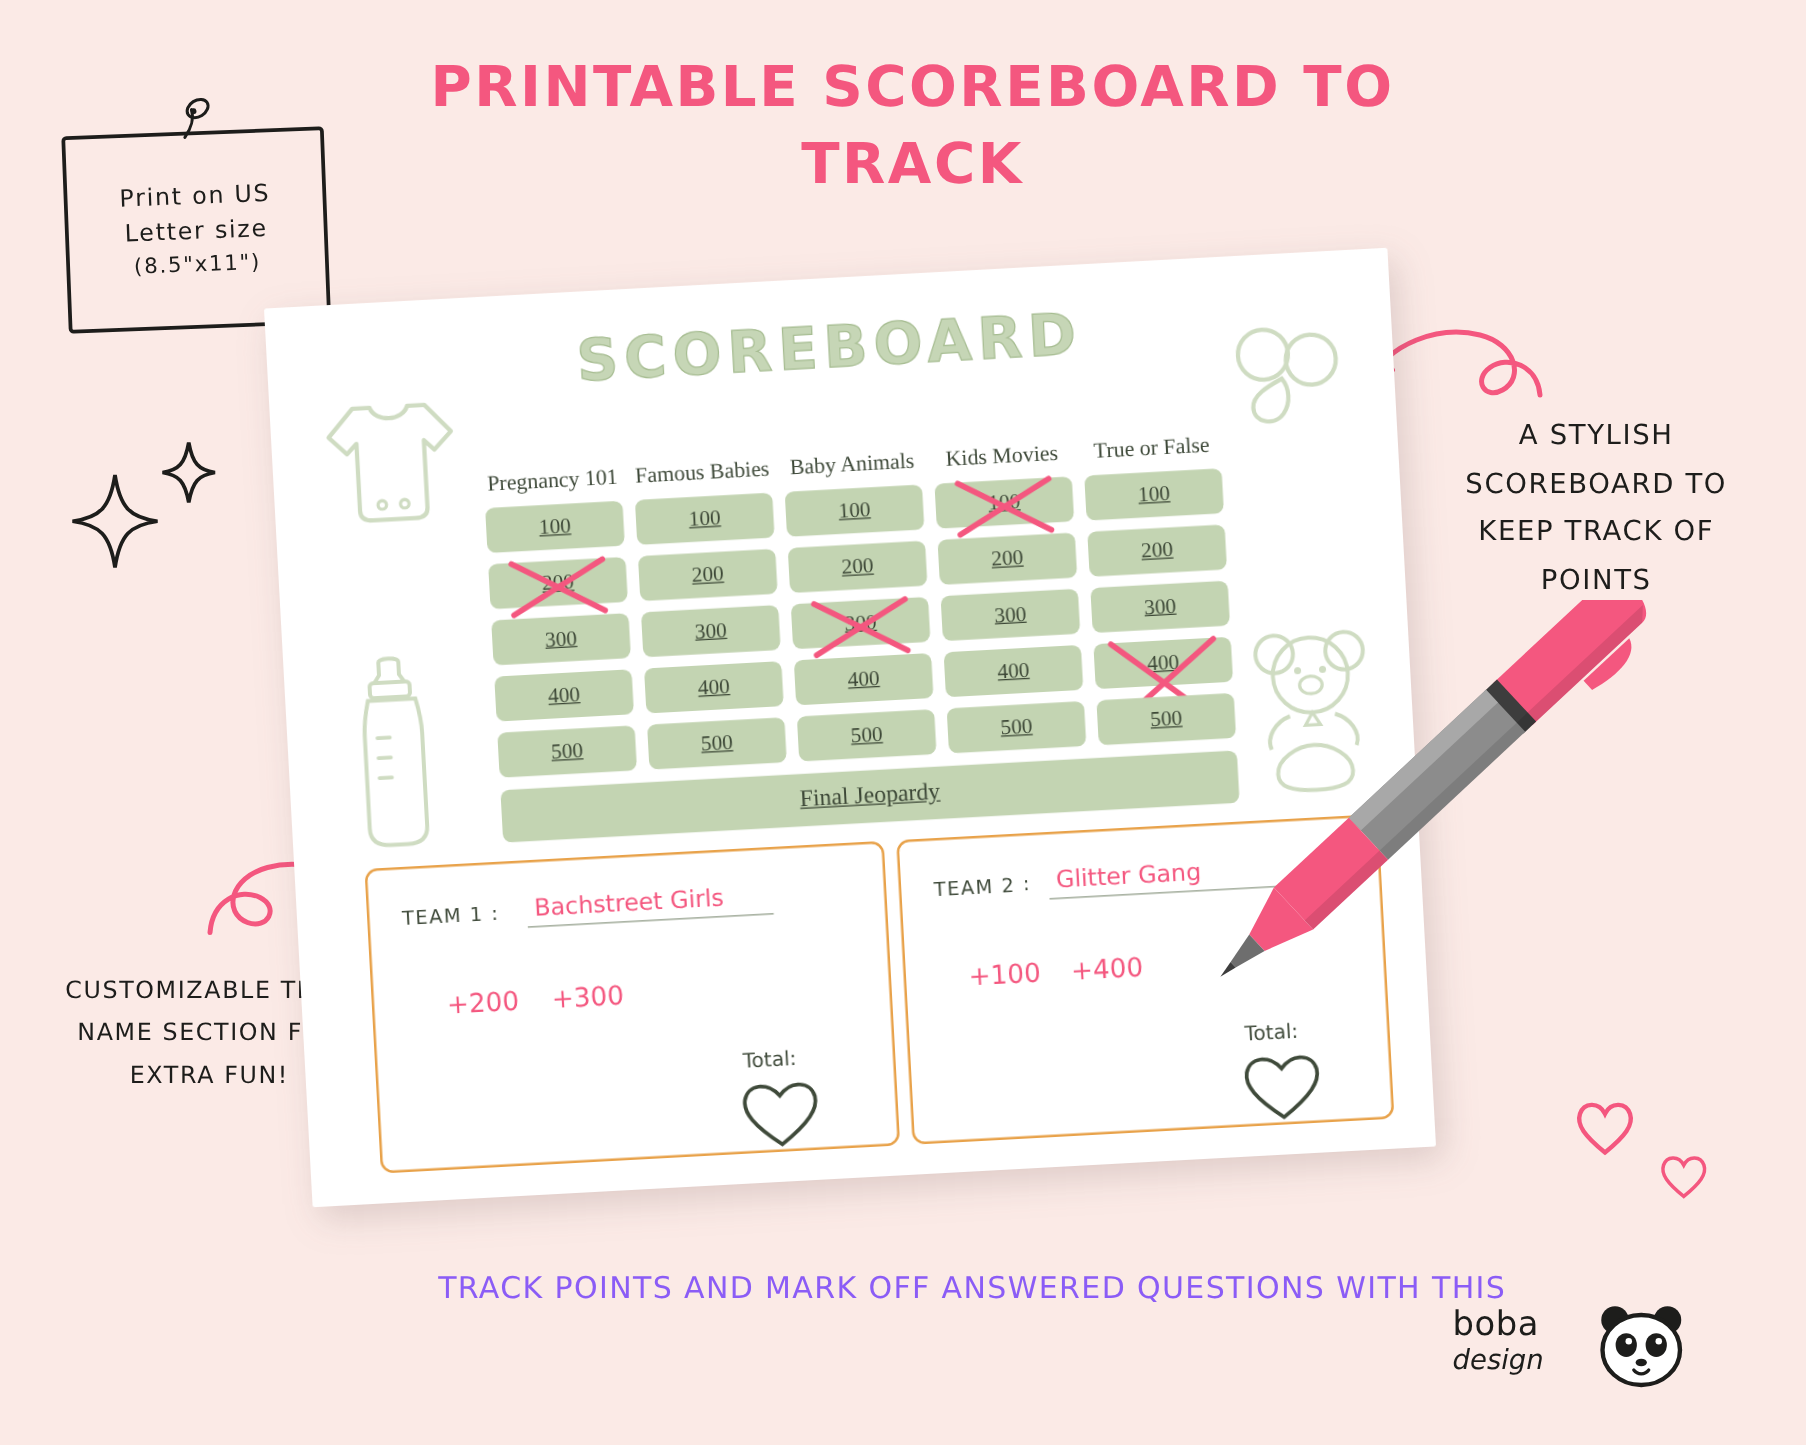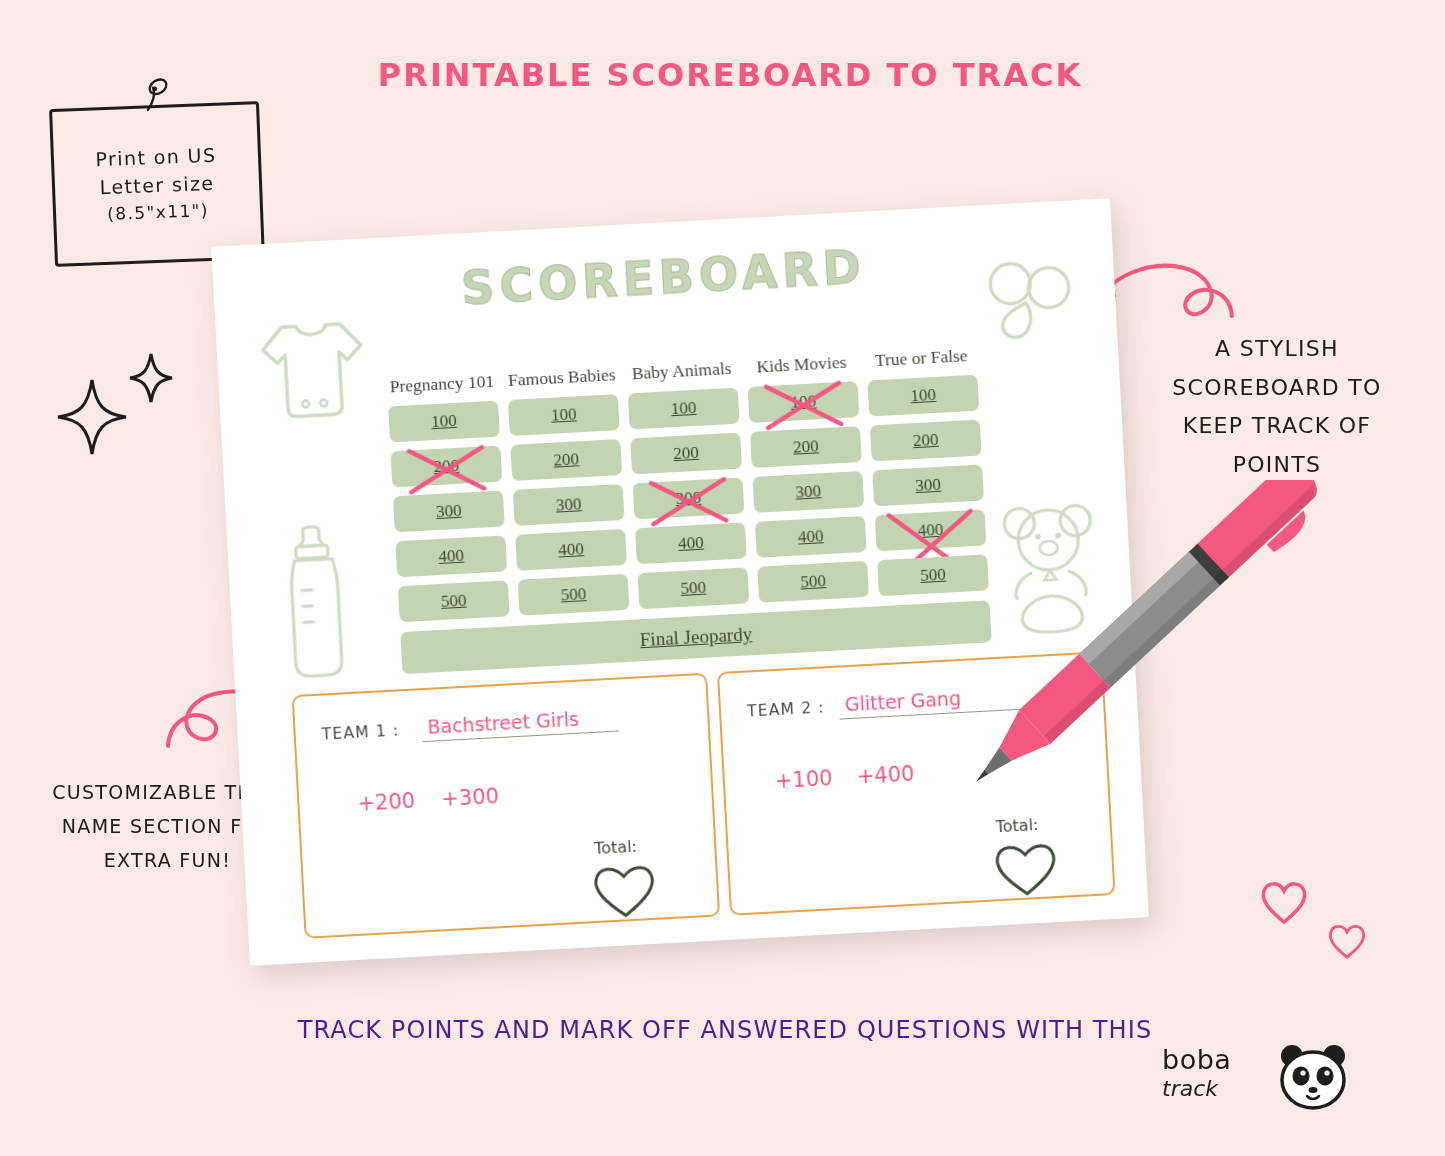--- a/index.html
+++ b/index.html
@@ -13,27 +13,27 @@
     height: 1156px;
     background: #fbeae6;
     overflow: hidden;
     font-family: "Liberation Sans", sans-serif;
   }
 
   
   .headline {
     position: absolute;
     left: 300px;
-    top: 54px;
+    top: 40px;
     width: 860px;
     text-align: center;
     color: #f4577f;
     font-family: "DejaVu Sans", sans-serif;
     font-weight: bold;
-    font-size: 32px;
+    font-size: 45px;
     letter-spacing: 2px;
     line-height: 1.35;
     text-transform: uppercase;
   }
 
   
   .print-badge {
     position: absolute;
     left: 52px;
     top: 105px;
@@ -94,22 +94,22 @@
     line-height: 1.8;
     text-align: center;
     text-transform: uppercase;
   }
   
   .caption {
     position: absolute;
     left: 245px;
     top: 1012px;
     width: 960px;
-    text-align: center;
-    color: #4c1d95;
+    text-align: right;
+    color: #8b5cf6;
     font-family: "DejaVu Sans", sans-serif;
     font-size: 24px;
     letter-spacing: 1.1px;
     line-height: 1.55;
     text-transform: uppercase;
   }
 
   
   .sheet-wrap {
     position: absolute;
@@ -517,21 +517,21 @@
       <path d="M150 300 L196 300 L182 340 L164 340 Z" fill="#f4577f"></path>
       <path d="M164 340 L182 340 L176 366 L170 366 Z" fill="#6e6e6e"></path>
       <path d="M170 366 L176 366 L173 380 Z" fill="#3d3d3d"></path>
 
       <path d="M186 -70 L196 -60 L196 300 L186 300 Z" fill="rgba(0,0,0,0.10)"></path>
     </g>
   </svg>
 
   <div class="logo">
     <div class="logo-text logo-boba" style="left:2px; top:4px;">boba</div>
-    <div class="logo-text logo-design" style="left:2px; top:36px;">track</div>
+    <div class="logo-text logo-design" style="left:2px; top:36px;">design</div>
     <svg style="position:absolute; left:114px; top:0px;" width="78" height="74" viewBox="0 0 78 74">
       <circle cx="18" cy="16" r="11" fill="#1d1d1b"></circle>
       <circle cx="60" cy="16" r="11" fill="#1d1d1b"></circle>
       <ellipse cx="39" cy="40" rx="31" ry="28" fill="#ffffff" stroke="#1d1d1b" stroke-width="3.5"></ellipse>
       <ellipse cx="27" cy="36" rx="8.5" ry="9.5" fill="#1d1d1b"></ellipse>
       <ellipse cx="51" cy="36" rx="8.5" ry="9.5" fill="#1d1d1b"></ellipse>
       <circle cx="29" cy="33" r="2.6" fill="#ffffff"></circle>
       <circle cx="53" cy="33" r="2.6" fill="#ffffff"></circle>
       <ellipse cx="39" cy="50" rx="4.5" ry="3" fill="#1d1d1b"></ellipse>
       <path d="M33 56 C36 60, 42 60, 45 56" stroke="#1d1d1b" stroke-width="2.6" fill="none" stroke-linecap="round"></path>

